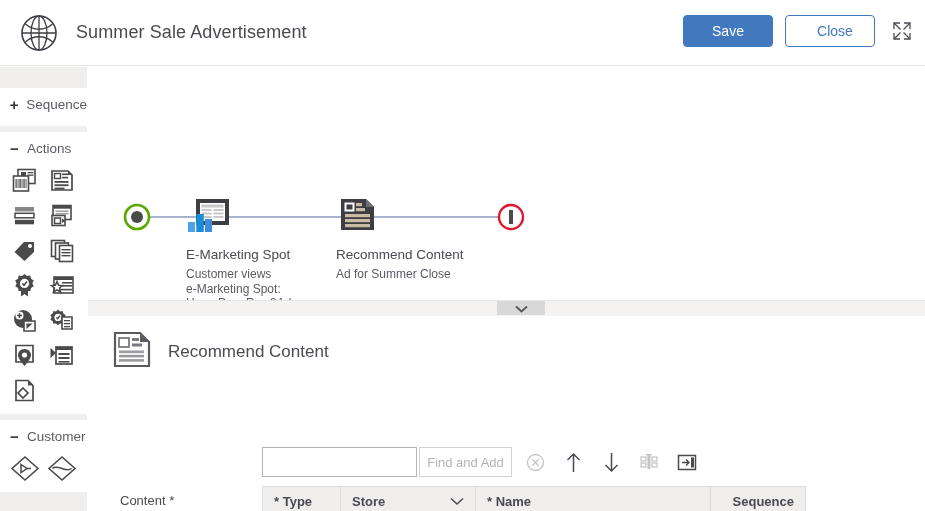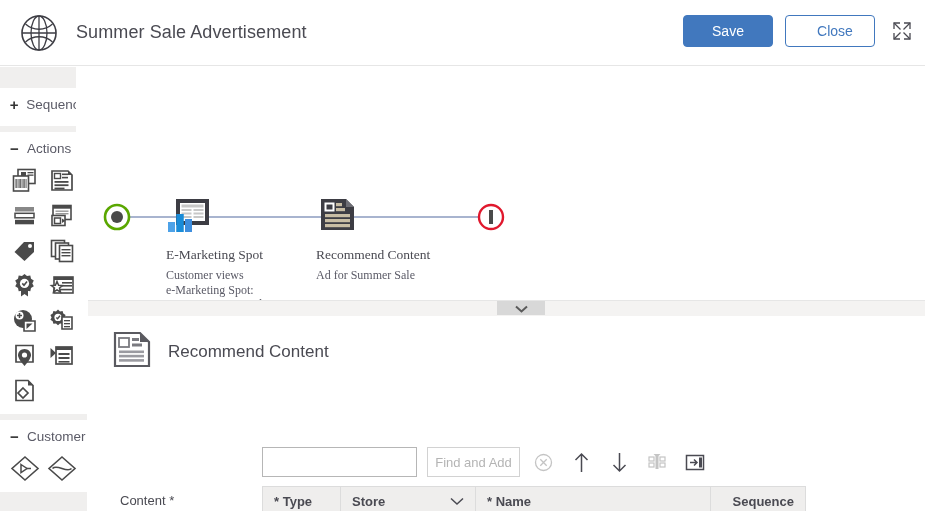--- a/index.html
+++ b/index.html
@@ -54,22 +54,22 @@
     row-gap: 7px; column-gap: 0px; padding: 2px 6px 4px 6px;
   }
   .icon-cell {
     width: 100%; height: 28px; display: flex; align-items: center; justify-content: center;
     cursor: pointer;
   }
   .icon-cell svg { display: block; }
 
   
   .canvas {
-    position: absolute; left: 76px; top: 67px; right: 0; height: 233px;
-    background: #fff; overflow: hidden; font-family: Liberation Serif, serif;
+    position: absolute; left: 96px; top: 67px; right: 0; height: 233px;
+    background: #fff; overflow: hidden;
   }
   .flow-line {
     position: absolute; left: 41px; top: 149px; width: 376px; height: 2px;
     background: #a8b4cf;
   }
   .node { position: absolute; }
   .node-icon { width: 46px; height: 40px; }
   .node-title {
     font-size: 13.5px; color: #4a4a52; white-space: nowrap; margin-top: 6px;
   }
@@ -109,21 +109,21 @@
 
   .table-wrap { position: absolute; left: 174px; top: 60px; width: 631px; }
 
   .toolbar { display: flex; align-items: center; gap: 0; height: 30px; }
   .search-input {
     width: 155px; height: 30px; border: 1px solid #b6b6b6; background: #fff;
     font-size: 13px; padding: 0 7px; color: #333;
     font-family: "Liberation Sans", sans-serif; outline: none;
   }
   .find-btn {
-    margin-left: 10px; width: 93px; height: 30px;
+    margin-left: 2px; width: 93px; height: 30px;
     border: 1px solid #d2d2d2; background: #fff; color: #b4b4b4;
     font-size: 13px; font-family: "Liberation Sans", sans-serif;
     cursor: default;
   }
   .tool-icon {
     width: 30px; height: 30px; margin-left: 8px;
     display: flex; align-items: center; justify-content: center; cursor: pointer;
   }
   .tool-icon.disabled { cursor: default; }
 
@@ -407,21 +407,21 @@
           <rect x="9" y="6" width="9" height="8" fill="#fff" stroke="#fff" stroke-width="1"></rect>
           <rect x="10.5" y="7.5" width="6" height="5" fill="#3d3d44"></rect>
           <rect x="20" y="6" width="6" height="3.2" fill="#c8bda4"></rect>
           <rect x="20" y="11" width="9" height="3.2" fill="#c8bda4"></rect>
           <rect x="9" y="17" width="25" height="3.2" fill="#c8bda4"></rect>
           <rect x="9" y="22" width="25" height="3.2" fill="#c8bda4"></rect>
           <rect x="9" y="27" width="25" height="3.2" fill="#c8bda4"></rect>
         </svg>
       </span>
       <div class="node-title">Recommend Content</div>
-      <div class="node-desc">Ad for Summer Sale</div>
+      <div class="node-desc">Ad for Summer Close</div>
     </div>
 
     <div class="marker" style="left:400px; top:135px;">
       <svg width="30" height="30" viewBox="0 0 30 30">
         <circle cx="15" cy="15" r="12" fill="#fff" stroke="#e0182d" stroke-width="2.4"></circle>
         <rect x="13" y="8" width="4" height="14" fill="#4a4a4a"></rect>
       </svg>
     </div>
   </div>
 

